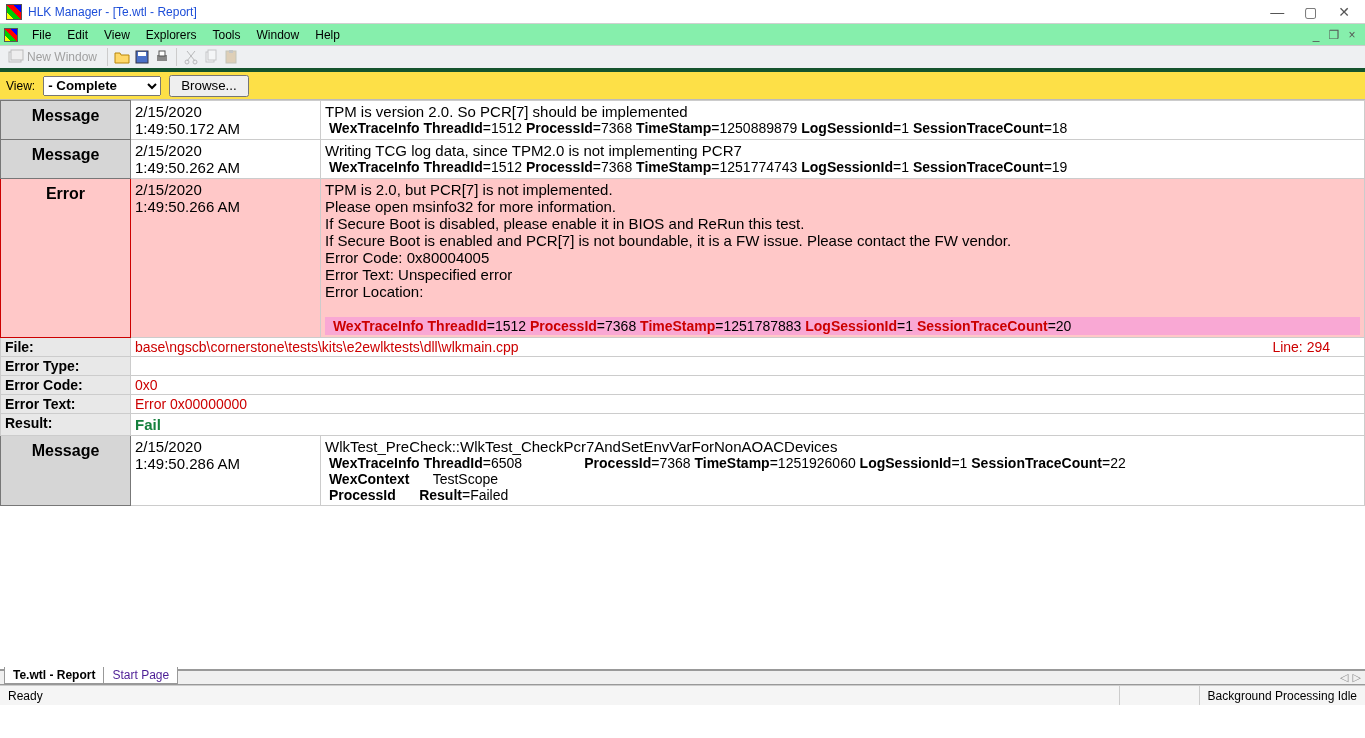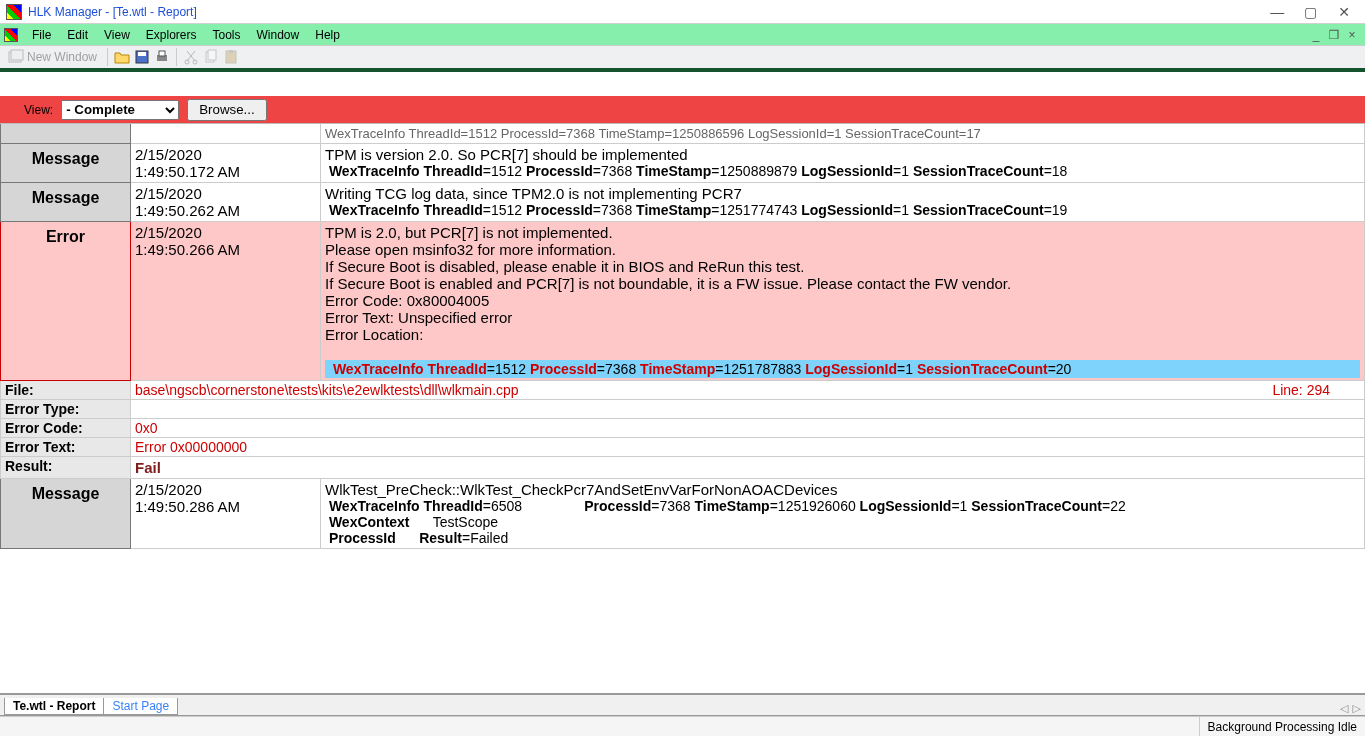--- a/index.html
+++ b/index.html
@@ -10,44 +10,44 @@
 .title-bar .win-controls span { display: inline-block; width: 30px; text-align: center; font-size: 14px; color: #555; cursor: pointer; }
 .menu-bar { display: flex; align-items: center; height: 22px; background: #86efac; border-bottom: 1px solid #ccc; padding: 0 4px; }
 .menu-bar .app-icon-sm { width: 14px; height: 14px; margin-right: 6px; }
 .menu-bar .menu-item { padding: 2px 8px; cursor: pointer; }
 .menu-bar .mdi { margin-left: auto; display: flex; }
 .menu-bar .mdi span { width: 18px; text-align: center; color: #555; cursor: pointer; }
 .tool-bar { display: flex; align-items: center; height: 26px; background: #eef0f2; border-bottom: 4px solid #14532d; padding: 0 4px; gap: 4px; }
 .tool-bar .btn-newwin { color: #a0a0a0; padding: 0 4px; display: flex; align-items: center; gap: 3px; }
 .tool-bar .sep { width: 1px; height: 18px; background: #ccc; margin: 0 2px; }
 .tool-bar .ticon { width: 16px; height: 16px; display: inline-block; }
-.filter-bar { display: flex; align-items: center; height: 28px; background: #ef4444; border-bottom: 1px solid #bbb; padding: 0 24px; gap: 8px; margin-top: 24px; }
+.filter-bar { display: flex; align-items: center; height: 28px; background: #fde047; border-bottom: 1px solid #bbb; padding: 0 6px; gap: 8px; }
 .filter-bar select { height: 20px; width: 118px; font-weight: bold; }
 .filter-bar button { height: 22px; padding: 0 10px; cursor: pointer; }
 .log-area { height: 570px; overflow: hidden; border-bottom: 1px solid #999; }
 .log-table { width: 100%; border-collapse: collapse; font-size: 15px; }
 .log-table td { vertical-align: top; border: 1px solid #ccc; padding: 2px 4px; }
 .col-type { width: 130px; text-align: center; font-weight: bold; background: #d6d6d6; border: 1px solid #777 !important; font-size: 16px; padding: 6px 4px !important; }
 .col-time { width: 190px; font-size: 15px; }
 .trace { font-family: "Segoe UI", sans-serif; font-size: 14px; }
 .trace b { font-weight: bold; }
 .err-row td { background: #ffc8c8 !important; }
 .err-row .col-type { background: #ffc8c8 !important; border: 1px solid #c00 !important; }
 .err-trace b { color: #c00; }
 .endtest-row td { background: #cfe7ff !important; }
 .endtest-row .col-type { background: #cfe7ff !important; }
 .detail-row td.label { width: 130px; font-weight: bold; background: #e8e8e8; font-size: 14px; padding: 1px 4px; }
 .detail-row td.val { color: #c00; font-size: 14px; padding: 1px 4px; }
 .line-no { float: right; color: #c00; margin-right: 30px; }
 .partial-top td { border-top: none !important; }
-.result-fail { color: #7f1d1d; font-weight: bold; }
-.tabs-bar { display: flex; align-items: flex-end; height: 22px; border-top: 1px solid #999; border-bottom: 1px solid #999; background: #f0f0f0; padding: 0 4px; }
+.result-fail { color: #15803d; font-weight: bold; }
+.tabs-bar { display: flex; align-items: flex-end; height: 15px; border-top: 1px solid #999; border-bottom: 1px solid #999; background: #f0f0f0; padding: 0 4px; }
 .tabs-bar .tab { border: 1px solid #999; border-top: none; padding: 1px 8px; font-size: 12px; background: #fff; margin-right: -1px; }
 .tabs-bar .tab.active { font-weight: bold; }
-.tabs-bar .tab.inactive { color: #3b82f6; margin-top: 23px; }
+.tabs-bar .tab.inactive { color: #4c1d95; margin-top: 23px; }
 .tabs-bar .nav { margin-left: auto; display: flex; gap: 4px; color: #888; font-size: 11px; }
 .status-bar { display: flex; height: 20px; align-items: center; border-top: 1px solid #ccc; background: #f5f5f5; font-size: 12px; }
 .status-bar .seg { border-left: 1px solid #ccc; padding: 0 8px; height: 100%; display: flex; align-items: center; }
 .status-bar .seg:first-child { border-left: none; flex: 1; }
 .fade-top { color: #666; font-size: 13px; }
 .icon-app { background: linear-gradient(45deg,#ff0 25%,#0c0 25% 50%,#f00 50% 75%,#00f 75%); border: 1px solid #555; }
 </style>
 </head>
 <body>
 
@@ -115,25 +115,20 @@
 
 <div class="filter-bar">
   <span>View:</span>
   <select><option>- Complete</option></select>
   <button>Browse...</button>
 </div>
 
 <div class="log-area">
 <table class="log-table">
   <tbody>
-        <tr class="partial-top">
-          <td class="col-type" style="height:4px;padding:0"></td>
-          <td class="col-time"></td>
-          <td class="fade-top">WexTraceInfo ThreadId=1512 ProcessId=7368 TimeStamp=1250886596 LogSessionId=1 SessionTraceCount=17</td>
-        </tr>
 
   <tr>
     <td class="col-type">Message</td>
     <td class="col-time">
             <div>2/15/2020</div>
             <div>1:49:50.172 AM</div>
           </td>
     <td>
       <div>TPM is version 2.0. So PCR[7] should be implemented</div>
       <div class="trace">&nbsp;<b>WexTraceInfo</b> <b>ThreadId</b>=<span>1512</span> <b>ProcessId</b>=<span>7368</span> <b>TimeStamp</b>=<span>1250889879</span> <b>LogSessionId</b>=<span>1</span> <b>SessionTraceCount</b>=<span>18</span></div>
@@ -160,21 +155,21 @@
           </td>
     <td>
       <div>TPM is 2.0, but PCR[7] is not implemented.</div>
       <div>Please open msinfo32 for more information.</div>
       <div>If Secure Boot is disabled, please enable it in BIOS and ReRun this test.</div>
       <div>If Secure Boot is enabled and PCR[7] is not boundable, it is a FW issue. Please contact the FW vendor.</div>
       <div>Error Code: 0x80004005</div>
       <div>Error Text: Unspecified error</div>
       <div>Error Location:</div>
       <div>&nbsp;</div>
-      <div class="trace err-trace" style="background:#7dd3fc;padding:1px 4px">&nbsp;<b>WexTraceInfo</b> <b>ThreadId</b>=<span>1512</span> <b>ProcessId</b>=<span>7368</span> <b>TimeStamp</b>=<span>1251787883</span> <b>LogSessionId</b>=<span>1</span> <b>SessionTraceCount</b>=<span>20</span></div>
+      <div class="trace err-trace" style="background:#f9a8d4;padding:1px 4px">&nbsp;<b>WexTraceInfo</b> <b>ThreadId</b>=<span>1512</span> <b>ProcessId</b>=<span>7368</span> <b>TimeStamp</b>=<span>1251787883</span> <b>LogSessionId</b>=<span>1</span> <b>SessionTraceCount</b>=<span>20</span></div>
     </td>
   </tr>
 
   <tr class="detail-row">
           <td class="label">File:</td>
           <td class="val" colspan="2"><span>base\ngscb\cornerstone\tests\kits\e2ewlktests\dll\wlkmain.cpp</span><span class="line-no"><span>Line:</span> <span>294</span></span></td>
         </tr>
   <tr class="detail-row">
           <td class="label">Error Type:</td>
           <td class="val" colspan="2"></td>
@@ -214,15 +209,16 @@
 <div class="tabs-bar">
   <span class="tab active">Te.wtl - Report</span>
   <span class="tab inactive">Start Page</span>
   <div class="nav">
       <span>◁</span>
       <span>▷</span>
     </div>
 </div>
 
 <div class="status-bar">
+  <div class="seg">Ready</div>
   <div class="seg" style="width:80px"></div>
   <div class="seg">Background Processing Idle</div>
 </div>
 
 </body></html>

